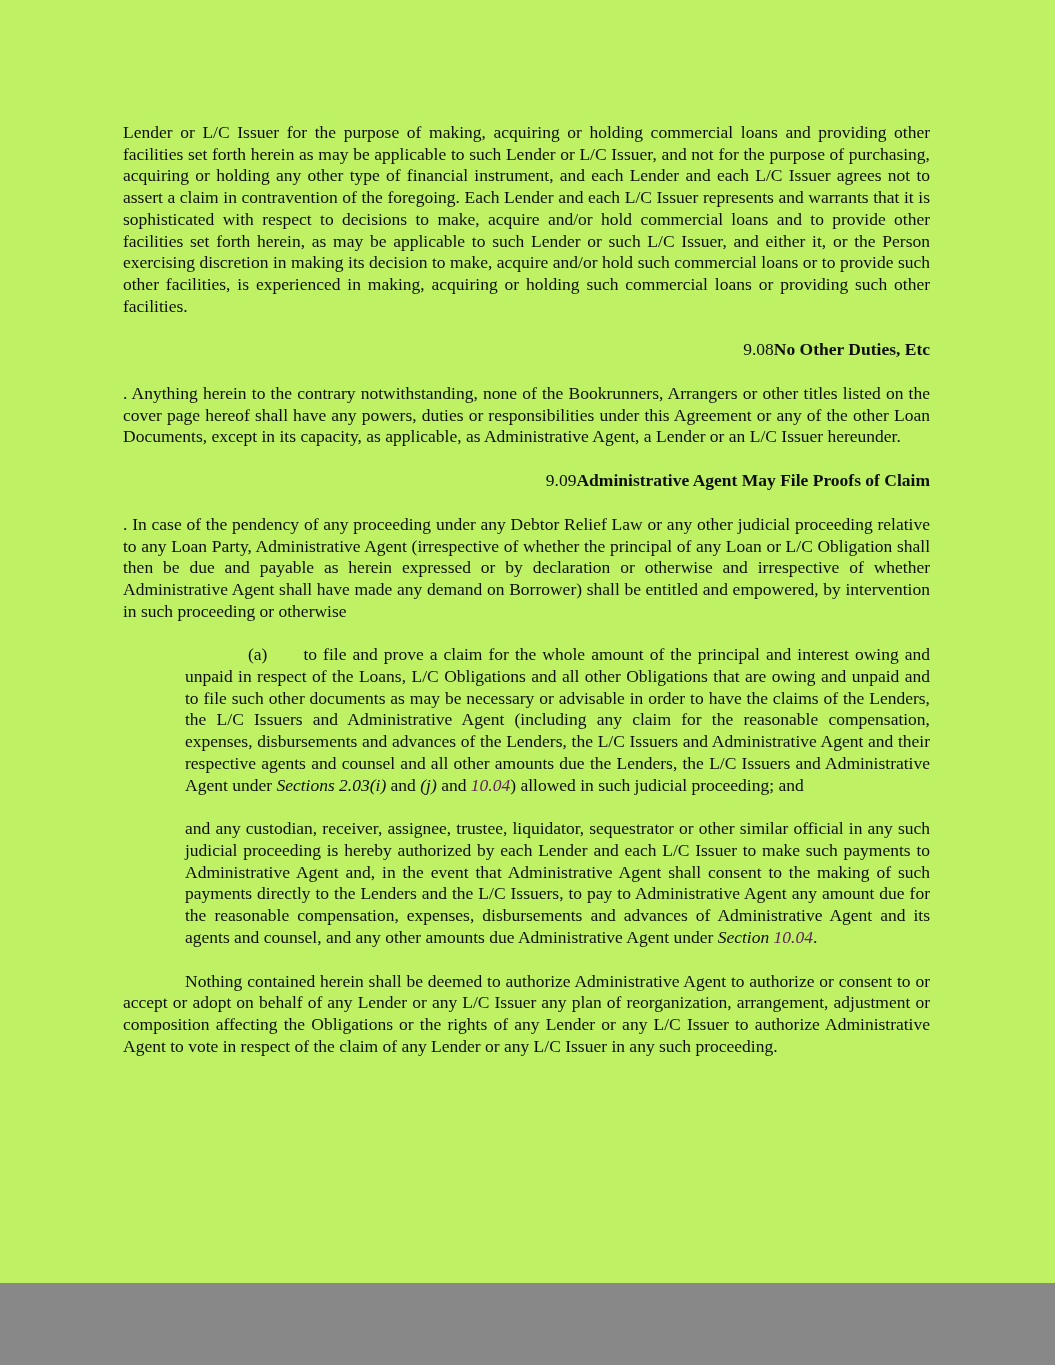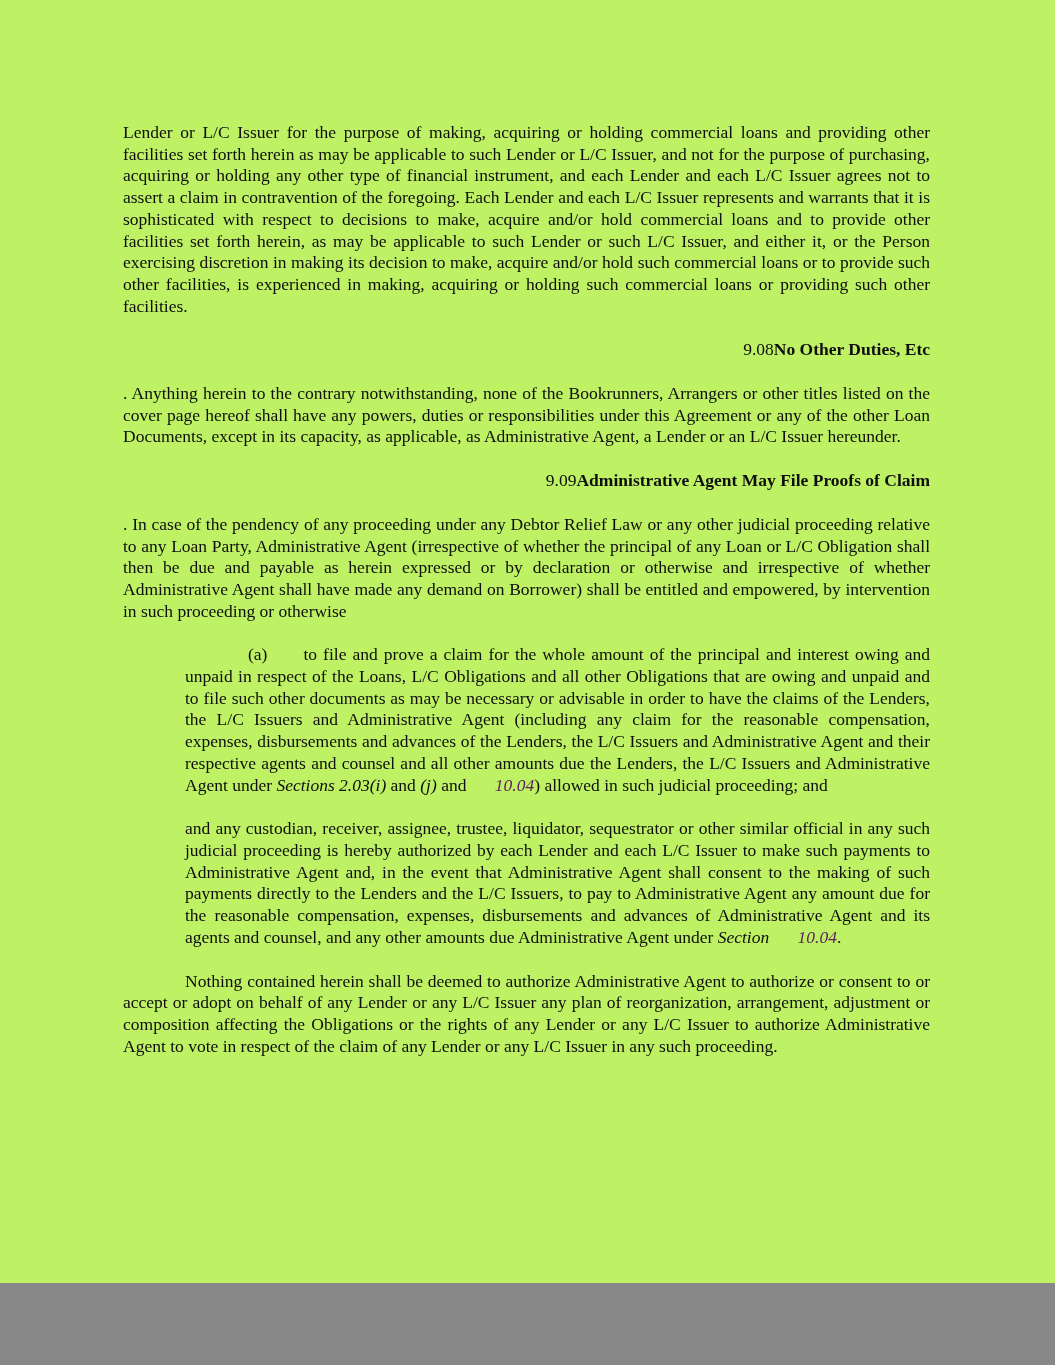--- a/index.html
+++ b/index.html
@@ -35,21 +35,21 @@
     display: inline-block;
     width: 63px;
   }
   .clause {
     margin: 0 0 22px 62px;
     text-indent: 63px;
   }
   .hang-block { margin: 0 0 22px 62px; }
   .tab { display: inline-block; width: 36px; }
   .xref { font-weight: normal; font-style: italic; }
-  .xref-link { color: #5e1e60; margin-left: 24px; }
+  .xref-link { color: #5e1e60; }
   .doc-id {
     position: absolute;
     left: 123px;
     top: 1284px;
     font-size: 13.5px;
     line-height: 18.7px;
     text-align: left;
   }
   .del { color: #e53530; text-decoration: line-through; }
   .ins { color: #2323cc; text-decoration: underline; text-decoration-style: double; text-decoration-thickness: 1px; text-align: right; }

